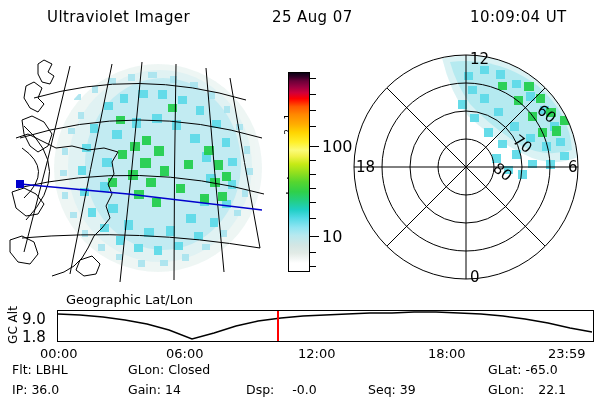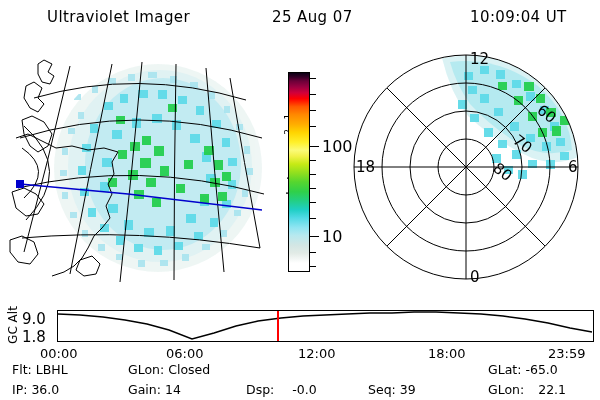--- a/index.html
+++ b/index.html
@@ -434,20 +434,21 @@
       <text x="10" y="130" font-size="15" font-family="DejaVu Sans, sans-serif" fill="#000">18</text>
       <text x="222" y="130" font-size="15" font-family="DejaVu Sans, sans-serif" fill="#000">6</text>
       <text x="124" y="240" font-size="15" font-family="DejaVu Sans, sans-serif" fill="#000">0</text>
 
       <text x="190" y="70" font-size="15" font-family="DejaVu Sans, sans-serif" fill="#000" transform="rotate(38 190 70)">60</text>
       <text x="166" y="100" font-size="15" font-family="DejaVu Sans, sans-serif" fill="#000" transform="rotate(38 166 100)">70</text>
       <text x="146" y="128" font-size="15" font-family="DejaVu Sans, sans-serif" fill="#000" transform="rotate(38 146 128)">80</text>
     </svg>
   </div>
 
+  <div class="plot-caption abs" id="geo-caption">Geographic Lat/Lon</div>
 
   <div id="orbit-panel" class="abs">
     <div id="orbit-ylabel">GC Alt</div>
 
     <div class="orbit-ytick abs" id="orbit-ytick-hi">9.0</div>
     <div class="orbit-ytick abs" id="orbit-ytick-lo">1.8</div>
 
     <div id="orbit-box">
       <svg id="orbit-svg" width="535" height="30" viewBox="0 0 535 30" preserveAspectRatio="none">
         <polyline fill="none" stroke="#000000" stroke-width="1.4" points="0,3 22,4 45,6 67,9 89,13 111,19 134,28 156,22 178,15 200,10 223,7 245,5 267,4 289,3 312,2 334,2 356,1 378,1 401,2 423,3 445,5 467,8 490,12 512,17 534,21">

